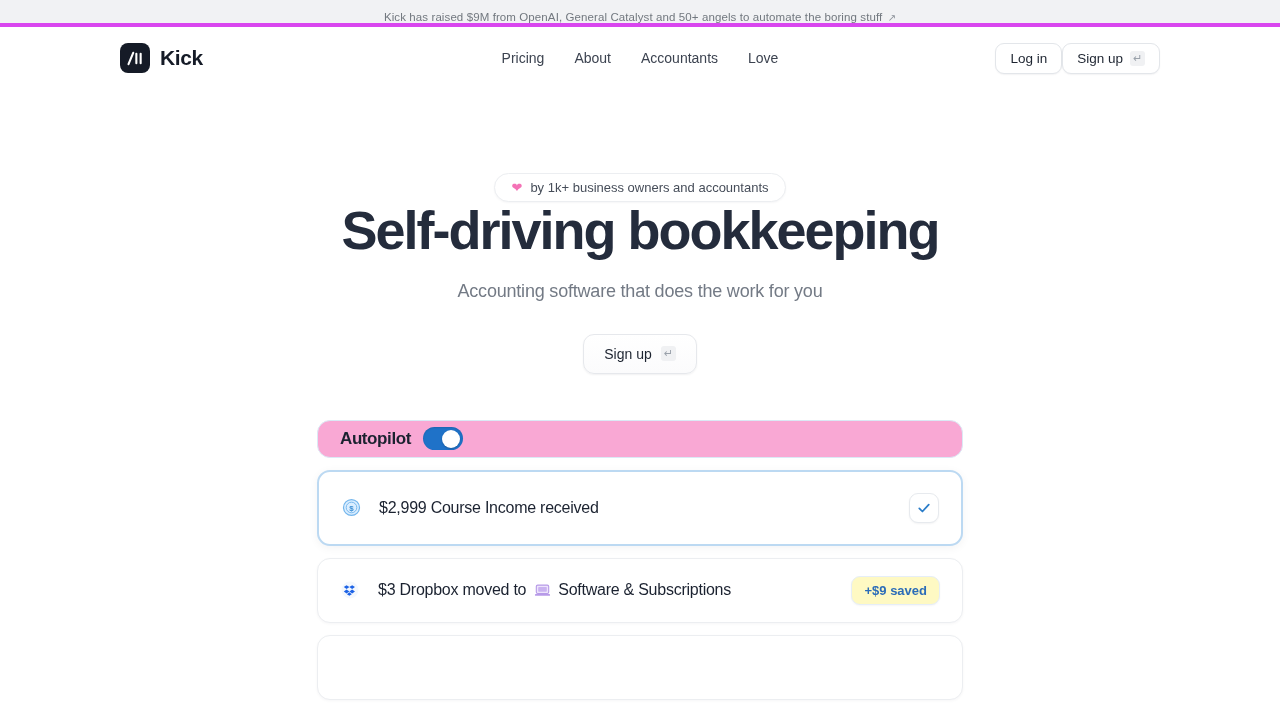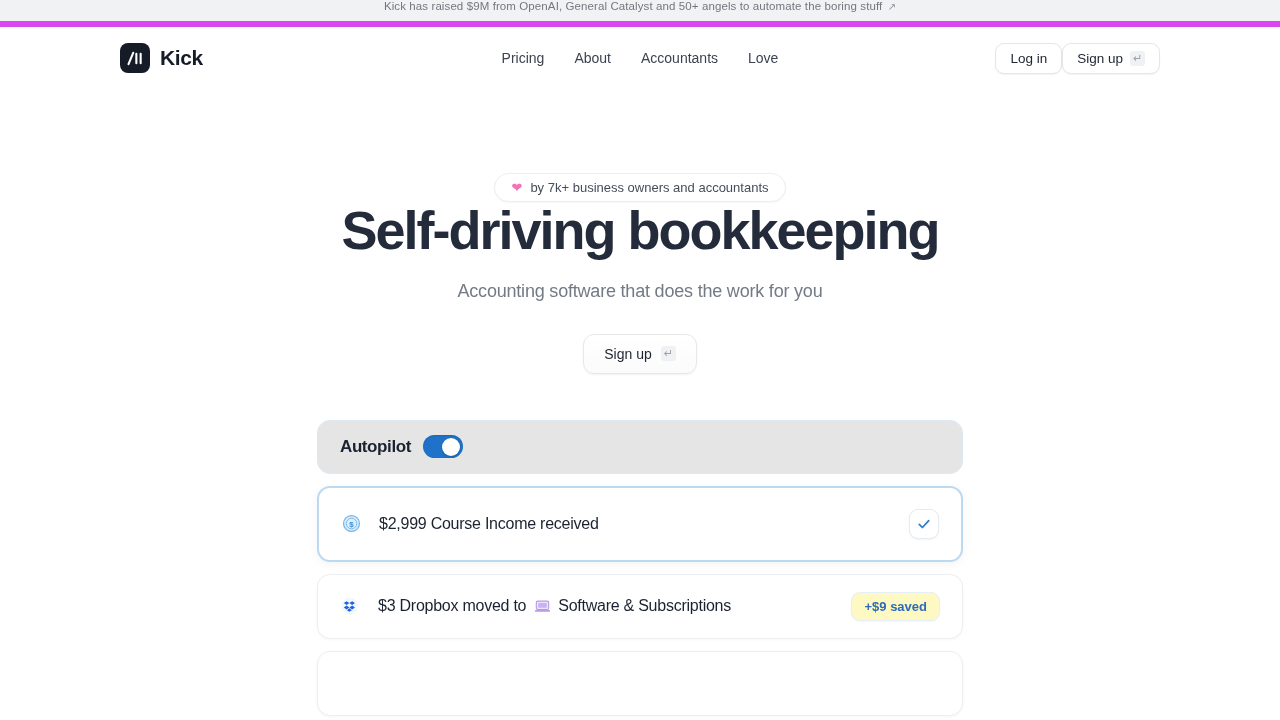--- a/index.html
+++ b/index.html
@@ -8,22 +8,22 @@
     background: #ffffff;
     font-family: "Liberation Sans", sans-serif;
     overflow: hidden;
     -webkit-font-smoothing: antialiased;
   }
 
   
   .banner {
     height: 27px;
     background: #f1f2f4;
-    display: flex; align-items: flex-start; justify-content: center;
-    border-bottom: 6px solid #d946ef;
+    display: flex; align-items: flex-end; justify-content: center;
+    border-bottom: 4px solid #d946ef;
   }
   .banner-text {
     font-size: 11.5px;
     color: #72787f;
     letter-spacing: .1px;
     cursor: pointer;
   }
   .banner-arrow { font-size: 10px; color: #8a9098; margin-left: 2px; }
 
   
@@ -111,24 +111,24 @@
     cursor: pointer;
     box-shadow: 0 1px 2px rgba(16,24,40,.06);
     display: flex; align-items: center; gap: 9px;
     font-family: "Liberation Sans", sans-serif;
   }
 
   
   .demo { width: 646px; margin: 46px auto 0; }
 
   .card-autopilot {
-    background: #e5e5e5;
+    background: #f9a8d4;
     border: 1px solid #dbe9f5;
     border-radius: 13px;
-    height: 54px;
+    height: 38px;
     display: flex; align-items: center;
     padding: 0 22px;
   }
   .autopilot-label {
     font-size: 17px; font-weight: bold; color: #1b2230; letter-spacing: -.4px;
   }
   .toggle {
     margin-left: 12px;
     width: 40px; height: 23px;
     background: #1f72c8;
@@ -253,21 +253,21 @@
       <span class="key-glyph">↵</span>
     </button>
   </div>
 
 </div>
 
 <div class="hero">
 
   <div class="pill-social">
     <span class="heart">❤</span>
-    <span class="label">by 7k+ business owners and accountants</span>
+    <span class="label">by 1k+ business owners and accountants</span>
   </div>
 
   <h1 class="headline">Self-driving bookkeeping</h1>
   <p class="subhead">Accounting software that does the work for you</p>
 
   <div class="cta-wrap">
     <button class="btn-cta">
       <span>Sign up</span>
       <span class="key-glyph">↵</span>
     </button>

